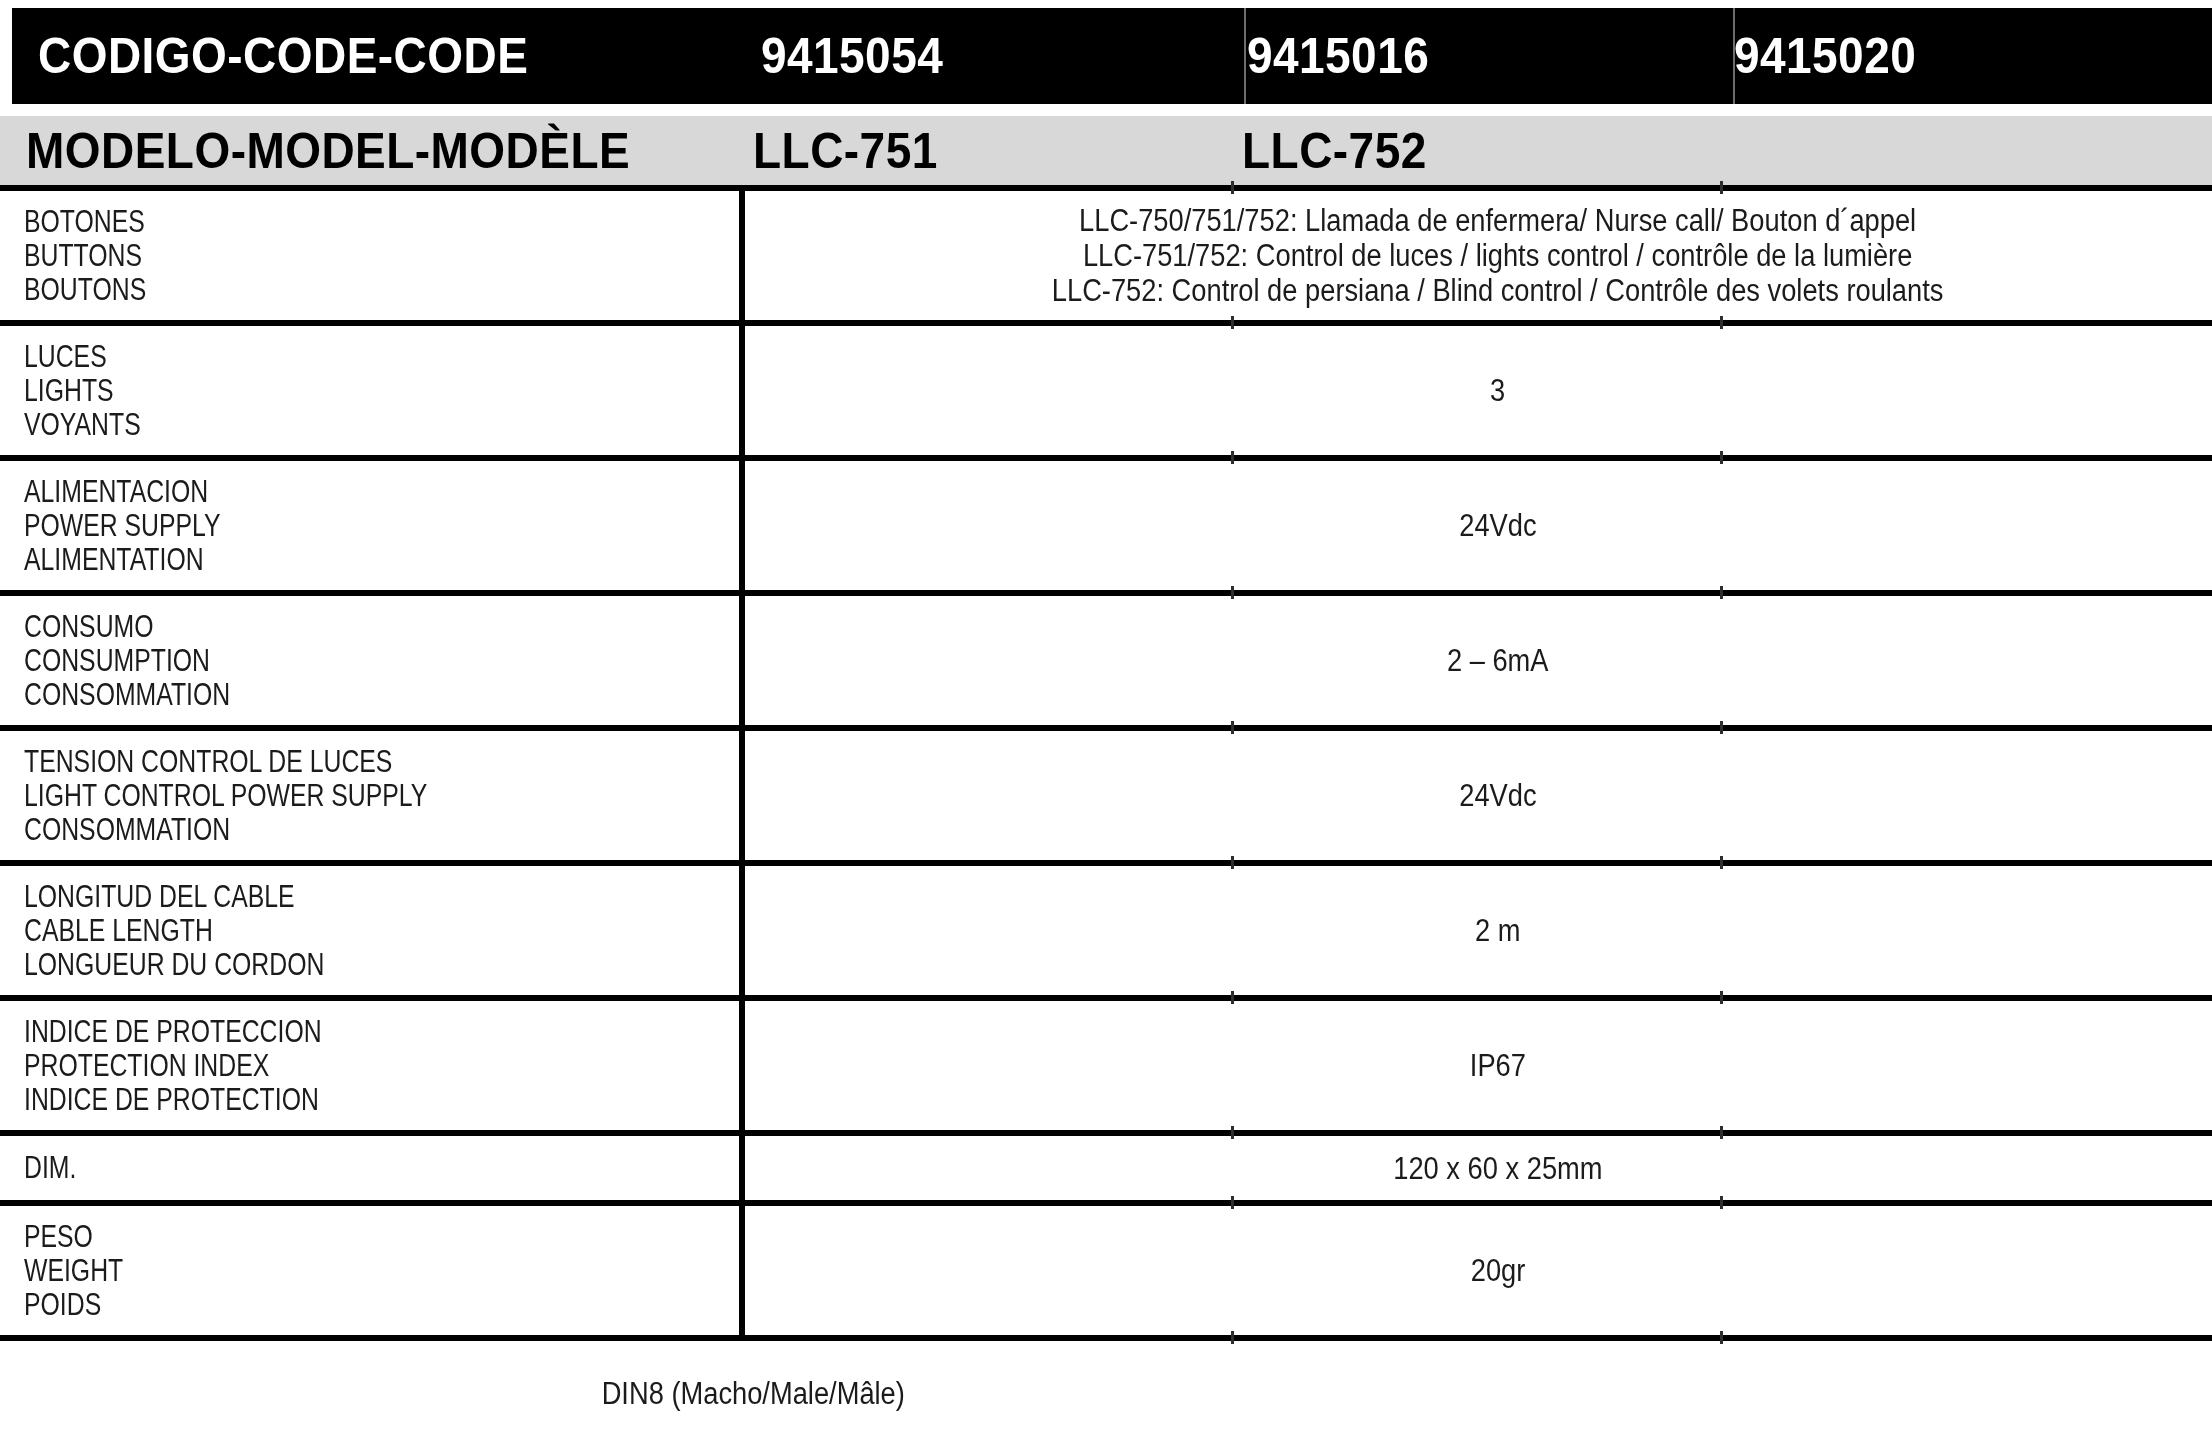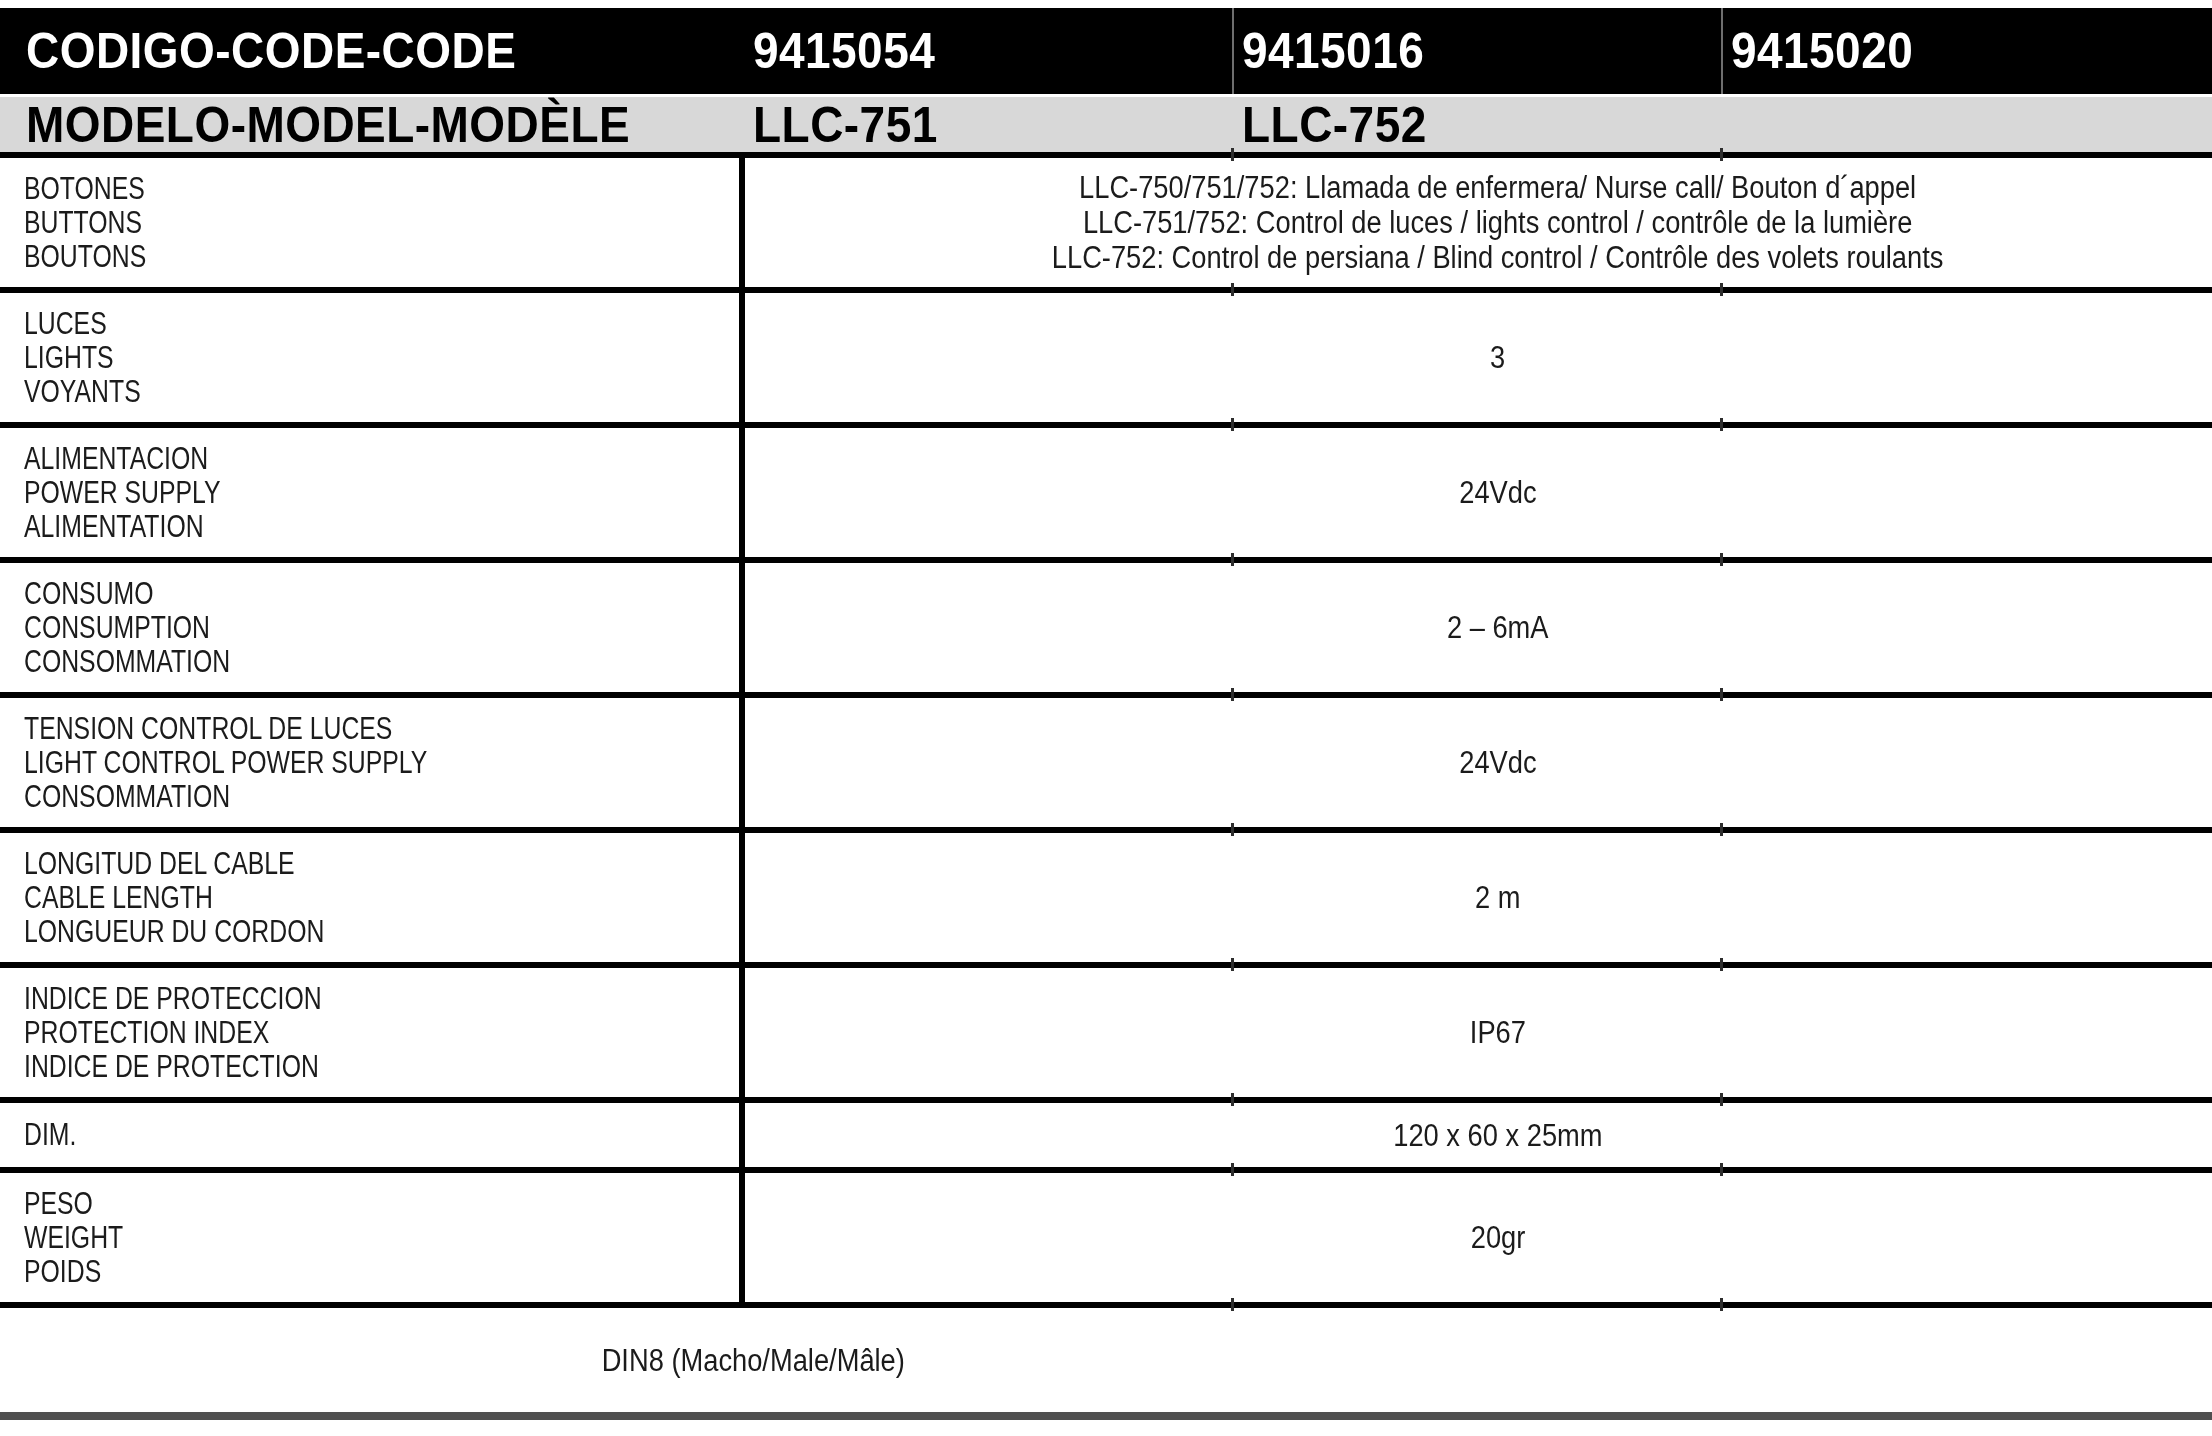--- a/index.html
+++ b/index.html
@@ -6,25 +6,25 @@
   html,body { background:#ffffff; }
   body {
     width:2212px; height:1436px; overflow:hidden;
     font-family:"Liberation Sans","DejaVu Sans",sans-serif;
   }
   .sheet { width:2212px; height:1436px; padding-top:8px; background:#fff; }
 
   
   .row-black {
     position:relative; display:flex; align-items:center;
-    height:86px; background:#000000; color:#ffffff;
+    height:96px; background:#000000; color:#ffffff;margin-left:12px;
   }
   .row-gray {
     position:relative; display:flex; align-items:center;
-    height:55px; background:#d8d8d8; color:#000000; margin-top:3px;
+    height:69px; background:#d8d8d8; color:#000000; margin-top:12px;
   }
   .hlabel { width:745px; padding-left:26px; }
   .hcol   { width:489px; }
   .htext  {
     display:inline-block; font-weight:bold; font-size:50px;
     letter-spacing:0.5px; transform:scaleX(0.92); white-space:nowrap;
   }
   .hlabel .htext { transform-origin:0 50%; }
   .hcol   .htext { transform-origin:50% 50%; }
   .vsep { position:absolute; top:0; bottom:0; width:2px; background:#6e6e6e; }

